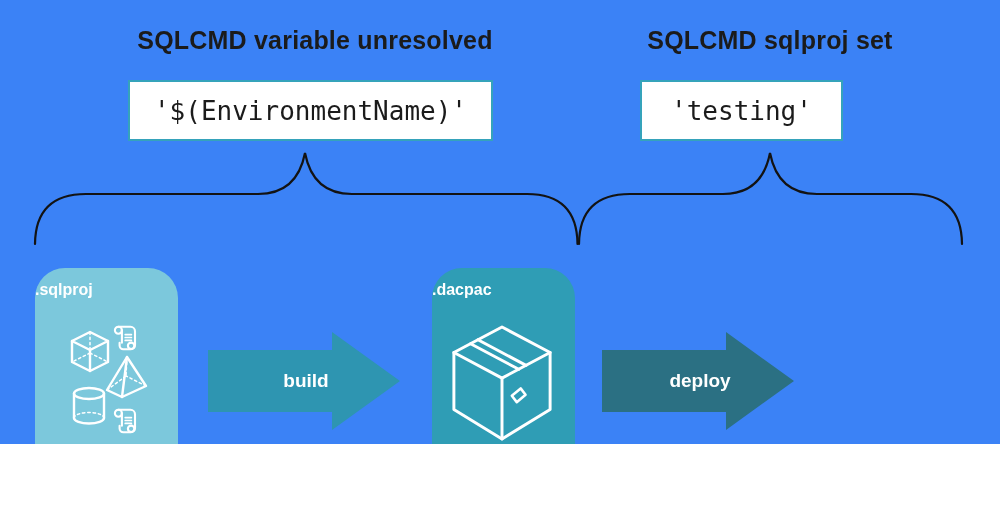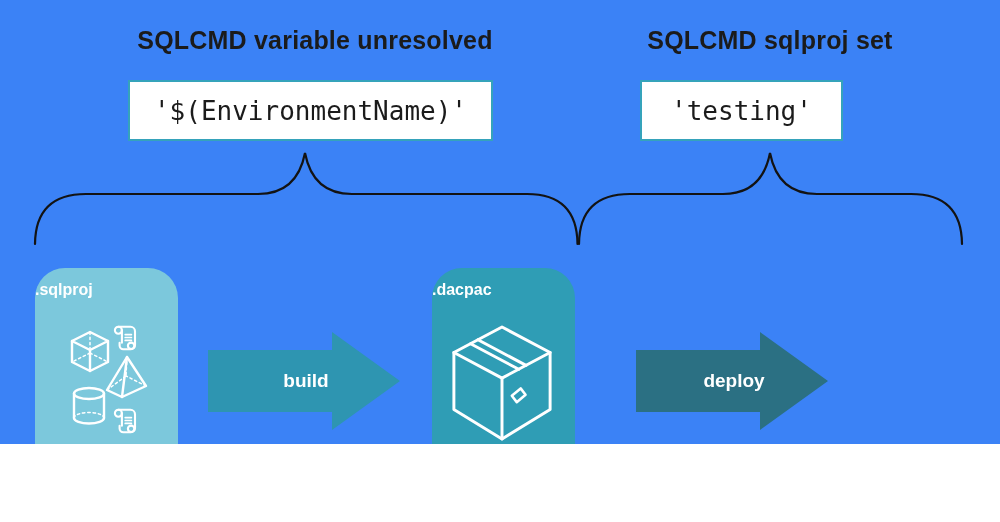--- a/index.html
+++ b/index.html
@@ -36,21 +36,21 @@
   .node-label {
     position:absolute; left:0; top:13px; width:100%;
     text-align:left; font-size:16px; font-weight:700; color:#ffffff;
   }
   .node-icon { position:absolute; }
   .icon-sqlobjects { left:10px; top:46px; width:135px; height:135px; }
   .icon-package    { left:16px; top:55px; width:108px; height:120px; }
   .icon-database   { left:35px; top:65px; width:74px;  height:96px; }
   .arrow { position:absolute; top:332px; width:192px; height:98px; }
   .a-build  { left:208px; }
-  .a-deploy { left:636px; }
+  .a-deploy { left:602px; }
   .arrow svg { position:absolute; left:0; top:0; width:100%; height:100%; }
   .arrow-label {
     position:absolute; left:0; top:0; width:136px; height:98px;
     display:flex; align-items:center; justify-content:center;
     font-size:19px; font-weight:700; color:#ffffff;margin-left:30px;
   }
   .wire { stroke:#ffffff; fill:none; stroke-linecap:round; stroke-linejoin:round; }
 </style>
 </head>
 <body>

